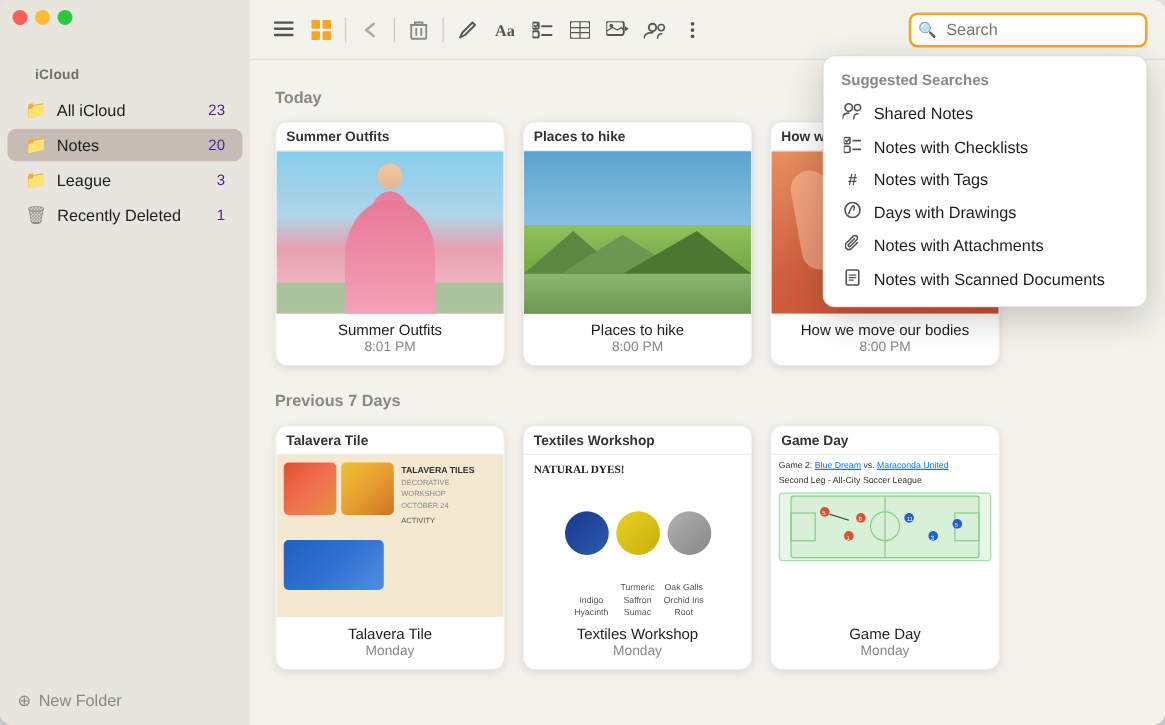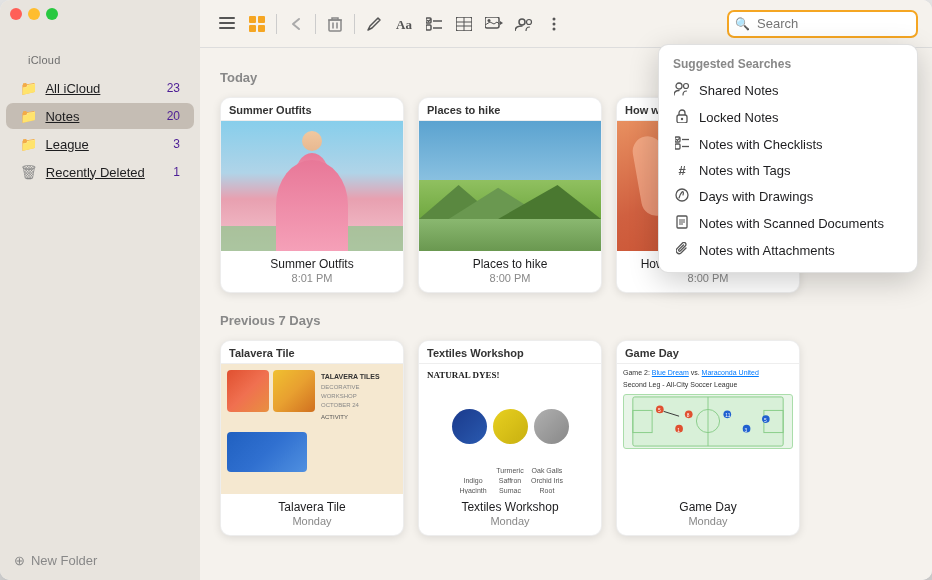--- a/index.html
+++ b/index.html
@@ -17,21 +17,21 @@
       width: 200px;
       min-width: 200px;
       background: #e8e4de;
       height: 580px;
       display: flex;
       flex-direction: column;
       padding-top: 40px;
     }
     .sidebar-section-label {
       font-size: 11px;
-      font-weight: 400;
+      font-weight: 700;
       color: #6e6e6e;
       padding: 0 14px 6px 14px;
       letter-spacing: 0.02em;
     }
     .sidebar-item {
       display: flex;
       align-items: center;
       padding: 5px 14px;
       border-radius: 7px;
       margin: 1px 6px;
@@ -46,21 +46,20 @@
       margin-right: 8px;
       font-size: 14px;
       color: #f5a623;
     }
     .sidebar-item-icon.trash {
       color: #888;
     }
     .sidebar-item-label {
       flex: 1;
       font-size: 13px;
-      text-decoration: underline;
     }
     .sidebar-item-count {
       font-size: 12px;
       color: #4c1d95;
     }
     .sidebar-footer {
       margin-top: auto;
       padding: 12px 14px;
     }
     .new-folder-btn {
@@ -498,30 +497,20 @@
             <svg width="16" height="14" viewBox="0 0 16 14" fill="none">
               <circle cx="5" cy="4" r="3" stroke="#555" stroke-width="1.3" fill="none"></circle>
               <path d="M0 13c0-3 2-4.5 5-4.5" stroke="#555" stroke-width="1.3" fill="none" stroke-linecap="round"></path>
               <circle cx="12" cy="4" r="2.5" stroke="#555" stroke-width="1.2" fill="none"></circle>
               <path d="M9 13c0-2.5 1.5-4 3.5-4" stroke="#555" stroke-width="1.2" fill="none" stroke-linecap="round"></path>
             </svg>
           </span>
           <span>Shared Notes</span>
         </div>
 
-        <div class="dropdown-item">
-          <span class="dropdown-item-icon">
-            <svg width="12" height="14" viewBox="0 0 12 14" fill="none">
-              <rect x="1" y="6" width="10" height="8" rx="2" stroke="#555" stroke-width="1.3" fill="none"></rect>
-              <path d="M3 6V4a3 3 0 0 1 6 0v2" stroke="#555" stroke-width="1.3" fill="none"></path>
-              <circle cx="6" cy="10" r="1.2" fill="#555"></circle>
-            </svg>
-          </span>
-          <span>Locked Notes</span>
-        </div>
 
         <div class="dropdown-item">
           <span class="dropdown-item-icon">
             <svg width="14" height="14" viewBox="0 0 14 14" fill="none">
               <rect x="0" y="1" width="5" height="5" rx="1" stroke="#555" stroke-width="1.3" fill="none"></rect>
               <path d="M1.5 3.5l1 1L4.5 2" stroke="#555" stroke-width="1.2" stroke-linecap="round" stroke-linejoin="round"></path>
               <rect x="0" y="8" width="5" height="5" rx="1" stroke="#555" stroke-width="1.3" fill="none"></rect>
               <line x1="7" y1="3.5" x2="14" y2="3.5" stroke="#555" stroke-width="1.3"></line>
               <line x1="7" y1="10.5" x2="14" y2="10.5" stroke="#555" stroke-width="1.3"></line>
             </svg>
@@ -540,36 +529,36 @@
               <circle cx="7" cy="7" r="6" stroke="#555" stroke-width="1.3" fill="none"></circle>
               <path d="M4 10c1-3 2-5 3-6s2 0 1 3" stroke="#555" stroke-width="1.2" fill="none" stroke-linecap="round"></path>
             </svg>
           </span>
           <span>Days with Drawings</span>
         </div>
 
         <div class="dropdown-item">
           <span class="dropdown-item-icon">
             <svg width="12" height="14" viewBox="0 0 12 14" fill="none">
+              <path d="M10 6L5 11a3 3 0 0 1-4.2-4.2L6.5 1A2 2 0 0 1 9.4 3.8L4.2 9a1 1 0 0 1-1.4-1.4L7.5 3" stroke="#555" stroke-width="1.3" fill="none" stroke-linecap="round"></path>
+            </svg>
+          </span>
+          <span>Notes with Attachments</span>
+        </div>
+
+        <div class="dropdown-item">
+          <span class="dropdown-item-icon">
+            <svg width="12" height="14" viewBox="0 0 12 14" fill="none">
               <rect x="1" y="1" width="10" height="12" rx="1" stroke="#555" stroke-width="1.3" fill="none"></rect>
               <line x1="3" y1="5" x2="9" y2="5" stroke="#555" stroke-width="1"></line>
               <line x1="3" y1="7" x2="9" y2="7" stroke="#555" stroke-width="1"></line>
               <line x1="3" y1="9" x2="7" y2="9" stroke="#555" stroke-width="1"></line>
             </svg>
           </span>
           <span>Notes with Scanned Documents</span>
-        </div>
-
-        <div class="dropdown-item">
-          <span class="dropdown-item-icon">
-            <svg width="12" height="14" viewBox="0 0 12 14" fill="none">
-              <path d="M10 6L5 11a3 3 0 0 1-4.2-4.2L6.5 1A2 2 0 0 1 9.4 3.8L4.2 9a1 1 0 0 1-1.4-1.4L7.5 3" stroke="#555" stroke-width="1.3" fill="none" stroke-linecap="round"></path>
-            </svg>
-          </span>
-          <span>Notes with Attachments</span>
         </div>
       </div>
     </div>
 
     <div class="notes-content">
 
       <div class="section-title">Today</div>
       <div class="notes-grid">
 
         <div class="note-card">

